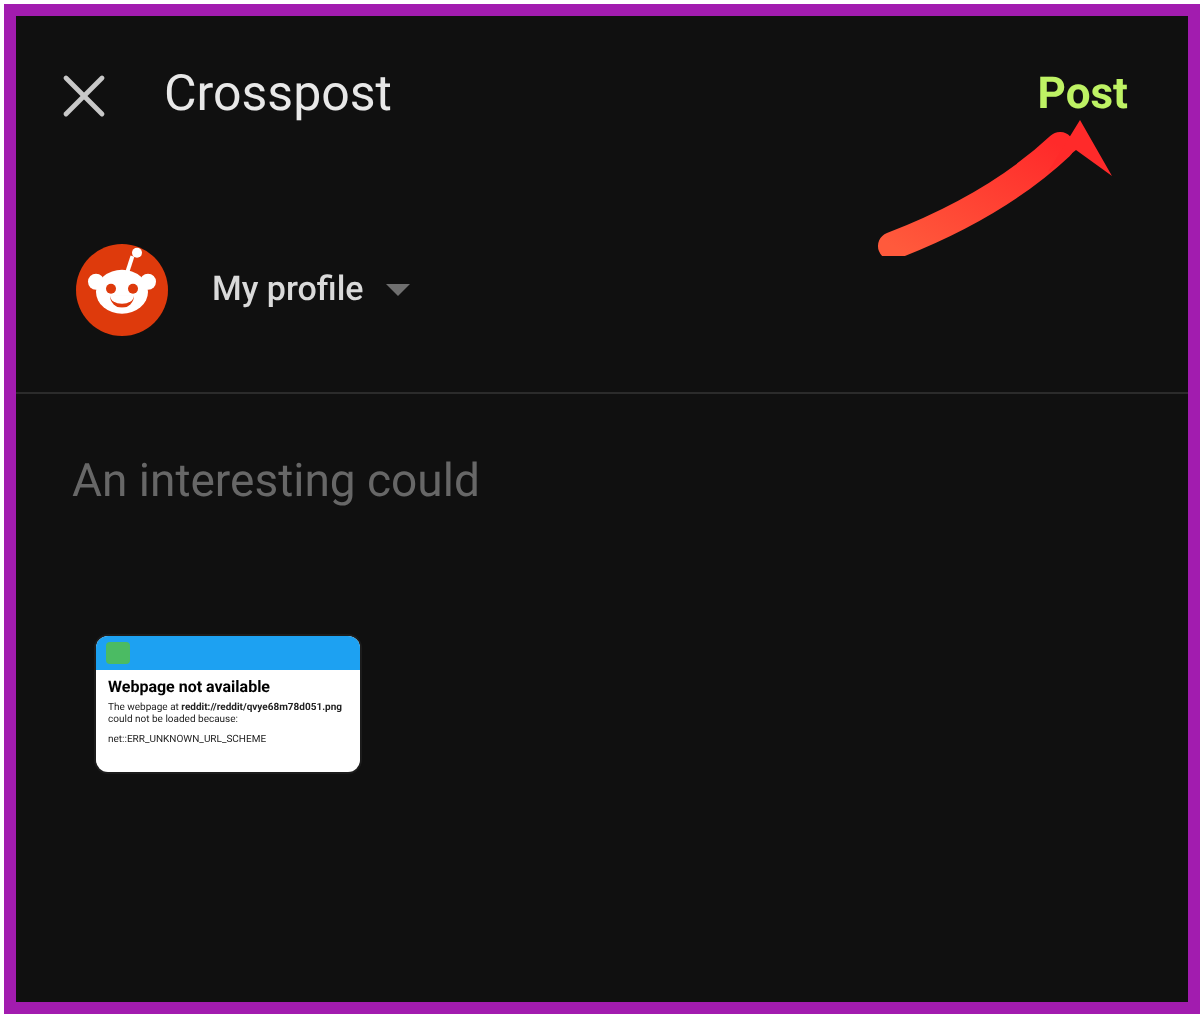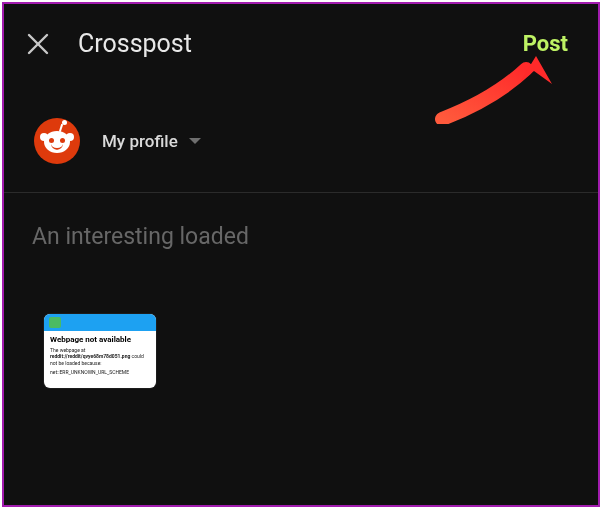--- a/index.html
+++ b/index.html
@@ -13,21 +13,21 @@
       width: 602px;
       height: 509px;
       overflow: hidden;
     }
     .frame {
       width: 598px;
       height: 505px;
       margin: 2px;
       background: #101010;
       color: #ddd;
-      border: 2px solid #a21caf;
+      border: 6px solid #a21caf;
       position: relative;
     }
     .header {
       display: flex;
       align-items: center;
       padding: 25px 20px 18px 20px;
     }
     .close-icon {
       width: 28px;
       height: 28px;
@@ -145,21 +145,21 @@
     }
     .title-placeholder {
       font-size: 23px;
       color: #676767;
       font-weight: 400;
     }
     .preview-area {
       padding: 56px 28px 20px 40px;
     }
     .thumb {
-      width: 112px;
+      width: 132px;
       background: #fff;
       border-radius: 6px;
       overflow: hidden;
       box-shadow: 0 0 0 1px rgba(255,255,255,0.05);
     }
     .thumb-bar {
       height: 17px;
       background: #1da1f2;
       position: relative;
     }
@@ -231,21 +231,21 @@
     <span class="caret">
       <svg width="14" height="10" viewBox="0 0 14 10">
           <path d="M1 1 L7 7 L13 1 Z" fill="#6f6f6f"></path>
         </svg>
     </span>
   </div>
 
   <div class="divider"></div>
 
   <div class="title-area">
-    <div class="title-placeholder">An interesting loaded</div>
+    <div class="title-placeholder">An interesting could</div>
   </div>
 
   <div class="preview-area">
     <div class="thumb">
       <div class="thumb-bar"></div>
       <div class="thumb-body">
         <div class="thumb-h">Webpage not available</div>
         <div class="thumb-p">
           <span>The webpage at </span><b>reddit://reddit/qvye68m78d051.png</b><span> could not be loaded because:</span>
         </div>

